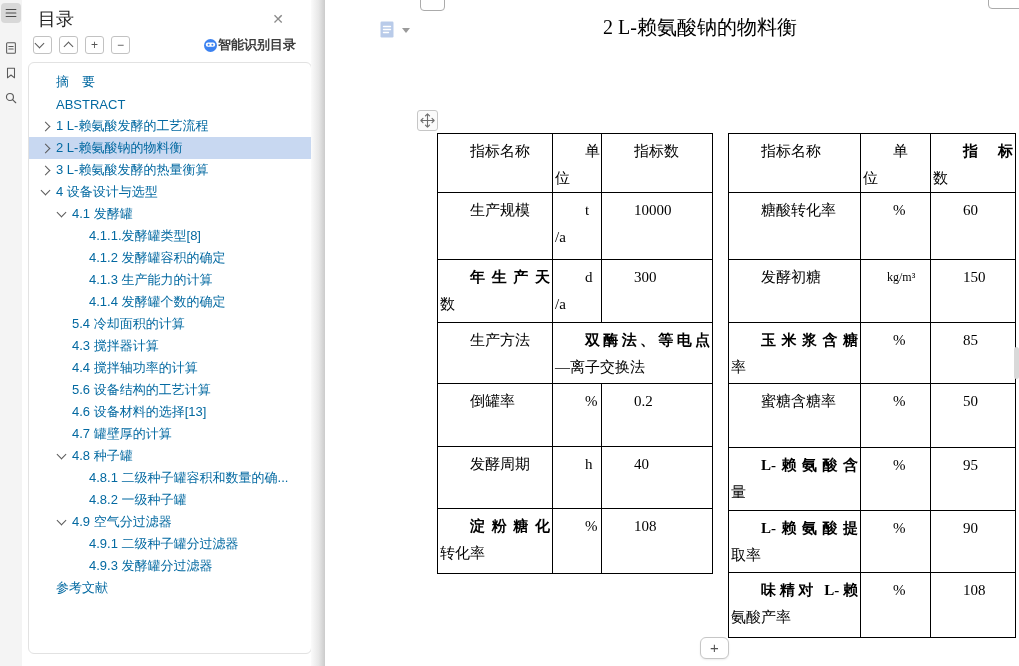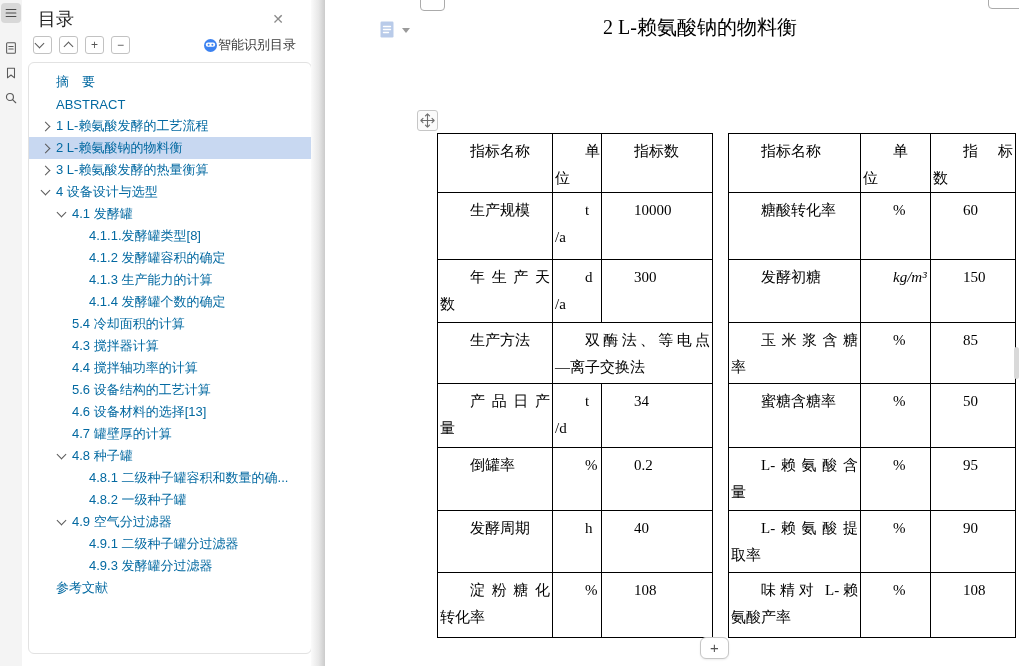--- a/index.html
+++ b/index.html
@@ -16,21 +16,21 @@
 
   
   .sidebar { position:absolute; left:22px; top:0; width:289px; height:666px; background:#fff; }
   .sb-title { position:absolute; left:16px; top:7px; font-size:18px; color:#1f1f1f; }
   .sb-close { position:absolute; right:25px; top:11px; width:16px; height:16px; font-size:14px;
               color:#8a8a8a; text-align:center; line-height:16px; cursor:pointer; }
   .sb-tool { position:absolute; top:36px; width:19px; height:18px; border:1px solid #c2c2c2;
              border-radius:3px; background:#fff; display:flex; align-items:center; justify-content:center;
              color:#555; font-size:12px; line-height:1; cursor:pointer; }
   .smart { position:absolute; right:15px; top:36px; height:18px; display:flex; align-items:center;
-           gap:0; cursor:pointer; }
+           gap:0; cursor:pointer;font-weight:bold; }
   .smart-label { font-size:13px; color:#3d3d3d; }
 
   .panel { position:absolute; left:6px; top:62px; width:284px; height:592px; border:1px solid #e2e2e2;
            border-radius:6px; background:#fff; padding-top:8px; overflow:hidden; }
   .ti { height:22px; display:flex; align-items:center; font-size:13px; color:#0369a1;
         white-space:nowrap; overflow:hidden; cursor:pointer; }
   .ti.d0 { padding-left:13px; }
   .ti.d1 { padding-left:29px; }
   .ti.d2 { padding-left:60px; }
   .ti.sel { background:#c8d8f1; }
@@ -58,22 +58,22 @@
 
   table.doc { position:absolute; border-collapse:collapse; table-layout:fixed;
               font-family:"Liberation Serif","DejaVu Serif",serif; font-size:15px; color:#000; }
   table.doc td { border:1.5px solid #000; vertical-align:top; padding:4px 2px 0 2px; line-height:27px;
                  overflow:hidden; }
   .t-left  { left:112px; top:133px; width:275px; }
   .t-right { left:403px; top:133px; width:287px; }
   .rh0{height:59px} .rh1{height:67px} .rh2{height:63px} .rh3{height:61px}
   .rh4{height:64px} .rh5{height:63px} .rh6{height:62px} .rh7{height:65px}
   .ln { text-indent:2em; }
-  .fill { text-align:justify; text-align-last:justify; }
-  .unit-i { font-style:italic; font-size:15px; }
+  .fill { text-align:justify; text-align-last:justify;font-weight:bold; }
+  .unit-i { font-size:12px; }
 
   .plusbtn { position:absolute; left:375px; top:637px; width:29px; height:22px; border:1px solid #c6c6c6;
              border-radius:6px; background:#fff; color:#555; font-size:15px; line-height:19px;
              text-align:center; cursor:pointer; box-shadow:0 1px 2px rgba(0,0,0,.08); }
   .scrollthumb { position:absolute; left:689px; top:347px; width:5px; height:32px; background:#d9d9d9;
                  border-radius:2.5px; cursor:pointer; }
 </style>
 </head>
 <body>
 
@@ -288,33 +288,20 @@
       </tr>
       <tr class="rh3">
         <td>
               <div class="ln">生产方法</div>
             </td>
         <td colspan="2">
               <div class="ln fill">双酶法、等电点</div>
               <div>—离子交换法</div>
             </td>
       </tr>
-      <tr class="rh4">
-        <td>
-              <div class="ln fill">产品日产</div>
-              <div>量</div>
-            </td>
-        <td>
-              <div class="ln">t</div>
-              <div>/d</div>
-            </td>
-        <td>
-              <div class="ln">34</div>
-            </td>
-      </tr>
       <tr class="rh5">
         <td>
               <div class="ln">倒罐率</div>
             </td>
         <td>
               <div class="ln">%</div>
             </td>
         <td>
               <div class="ln">0.2</div>
             </td>

